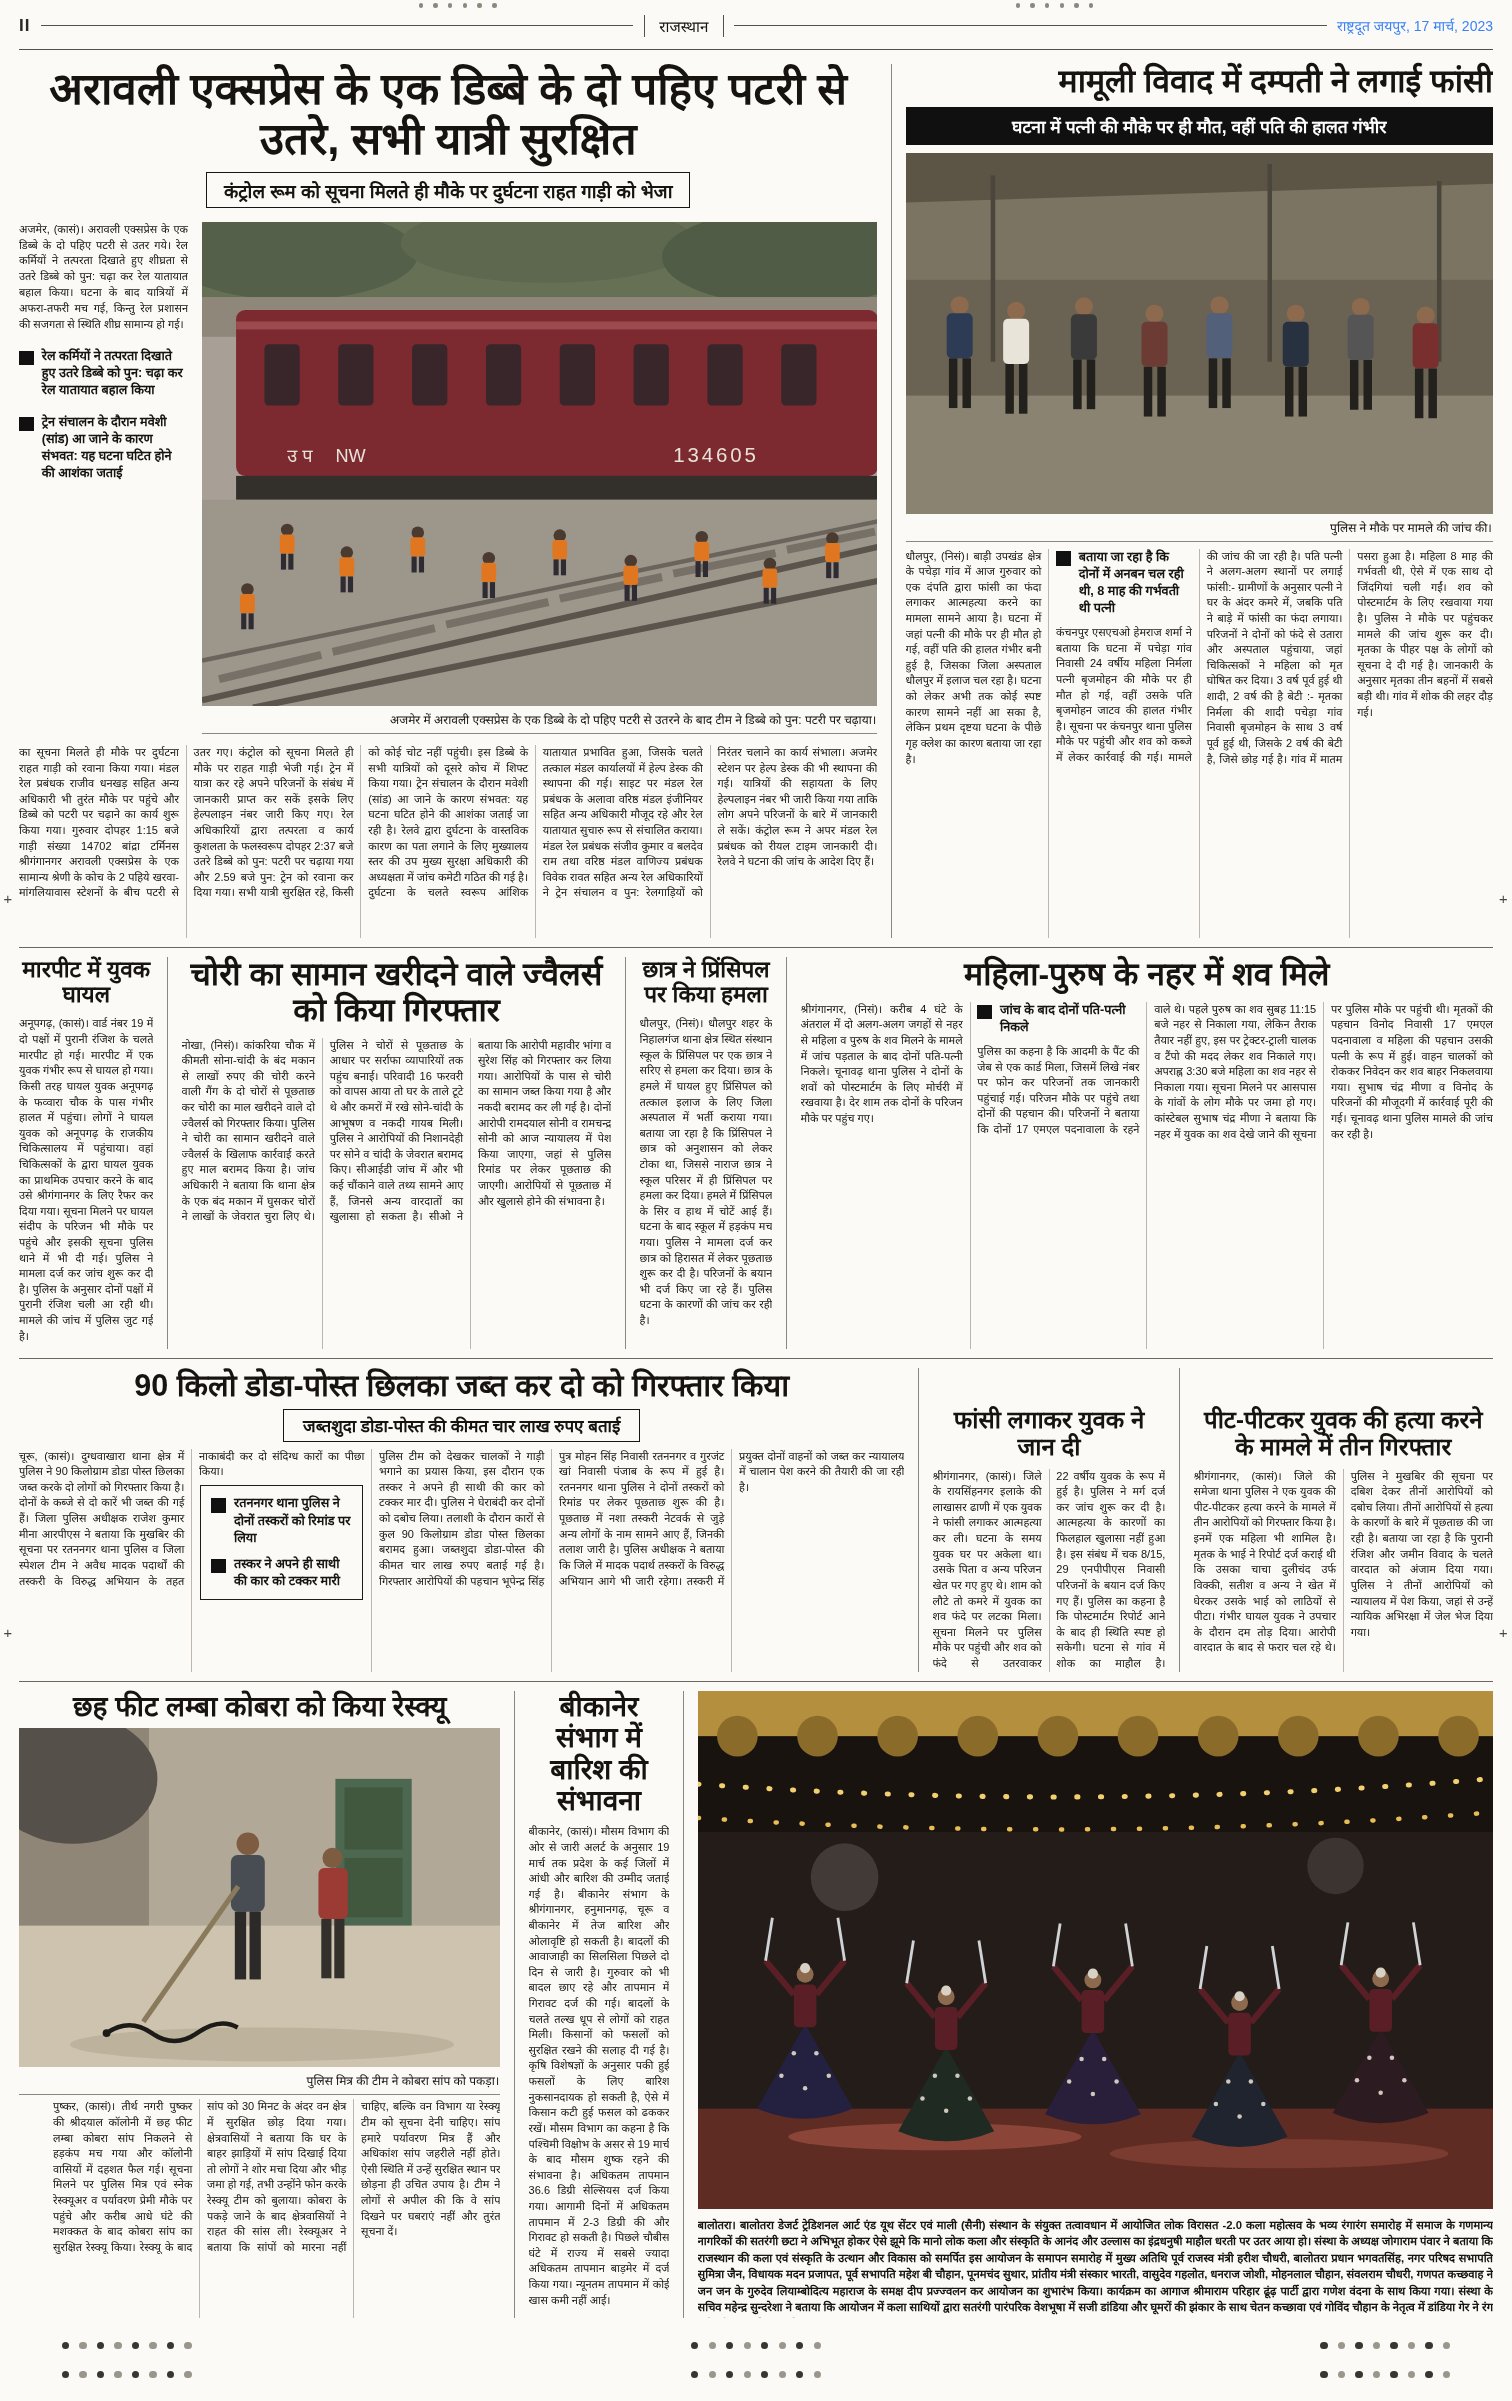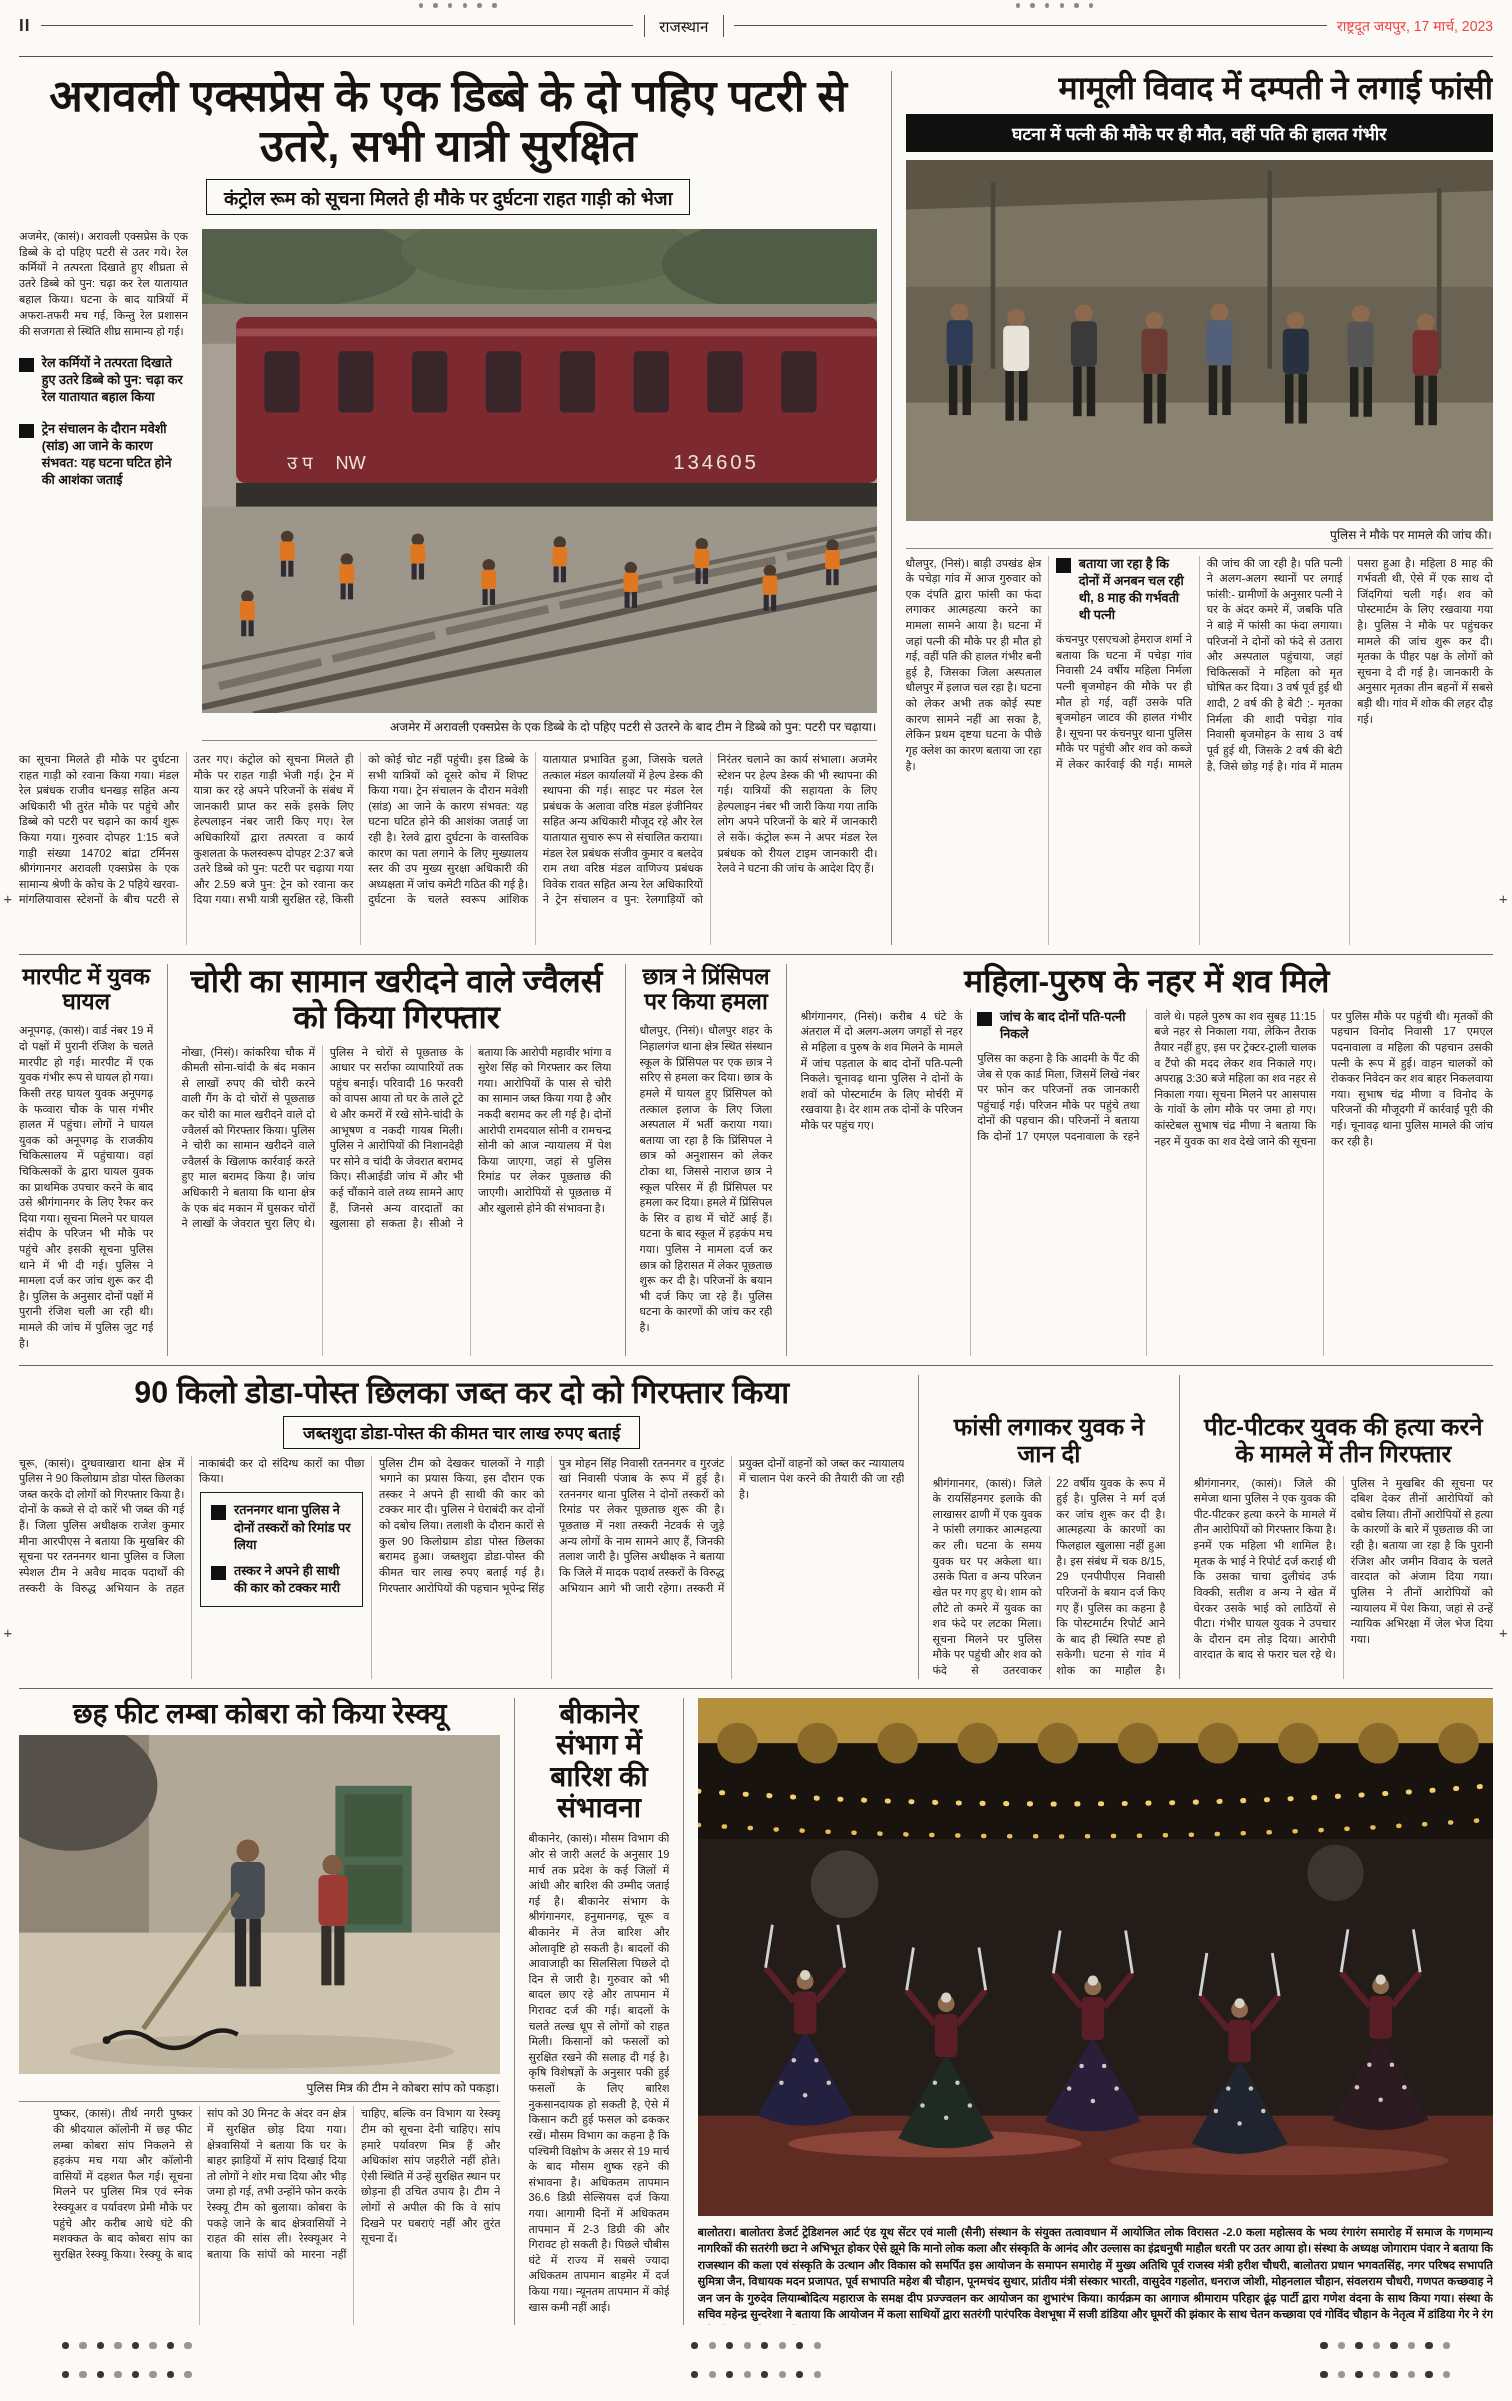--- a/index.html
+++ b/index.html
@@ -5,25 +5,25 @@
   * { margin:0; padding:0; box-sizing:border-box; }
   html,body { background:#d8d6d2; }
   .page {
     position:relative; width:1512px; height:2401px; margin:0 auto;
     background:#fbfaf7; color:#17140f; overflow:hidden;
     font-family:"Liberation Sans","DejaVu Sans",sans-serif;
   }
   .inner { position:absolute; left:19px; right:19px; top:14.7px; }
 
   
-  .masthead { display:flex; align-items:center; gap:10.2px; padding-bottom:19px; border-bottom:0.6px solid #55504a; }
+  .masthead { display:flex; align-items:center; gap:10.2px; padding-bottom:12px; border-bottom:0.6px solid #55504a; }
   .mh-marker { font-weight:700; font-size:17px; letter-spacing:1.1px; color:#2b2821; }
   .mh-line { flex:1; border-top:0.6px solid #55504a; }
   .mh-section { font-size:15.2px; padding:1.1px 14.7px; border-left:0.6px solid #55504a; border-right:0.6px solid #55504a; }
-  .mh-edition { font-size:14px; color:#ef4444; }
+  .mh-edition { font-size:14px; color:#3b82f6; }
 
   
   .band { display:grid; margin-top:9px; padding-top:9px; border-top:0.6px solid #6d675e; overflow:hidden; }
   .cell { padding:0 13.6px; min-width:0; display:flex; flex-direction:column; }
   .cell:first-child { padding-left:0; }
   .cell:last-child { padding-right:0; }
   .rl { border-left:0.6px solid #8d877d; }
   .bodyflow { column-gap:14.7px; column-rule:0.6px solid #bcb6ac; font-size:11px; line-height:1.42; text-align:justify; overflow:hidden; }
   .cols1 { column-count:1; } .cols2 { column-count:2; } .cols3 { column-count:3; }
   .cols4 { column-count:4; } .cols5 { column-count:5; }

